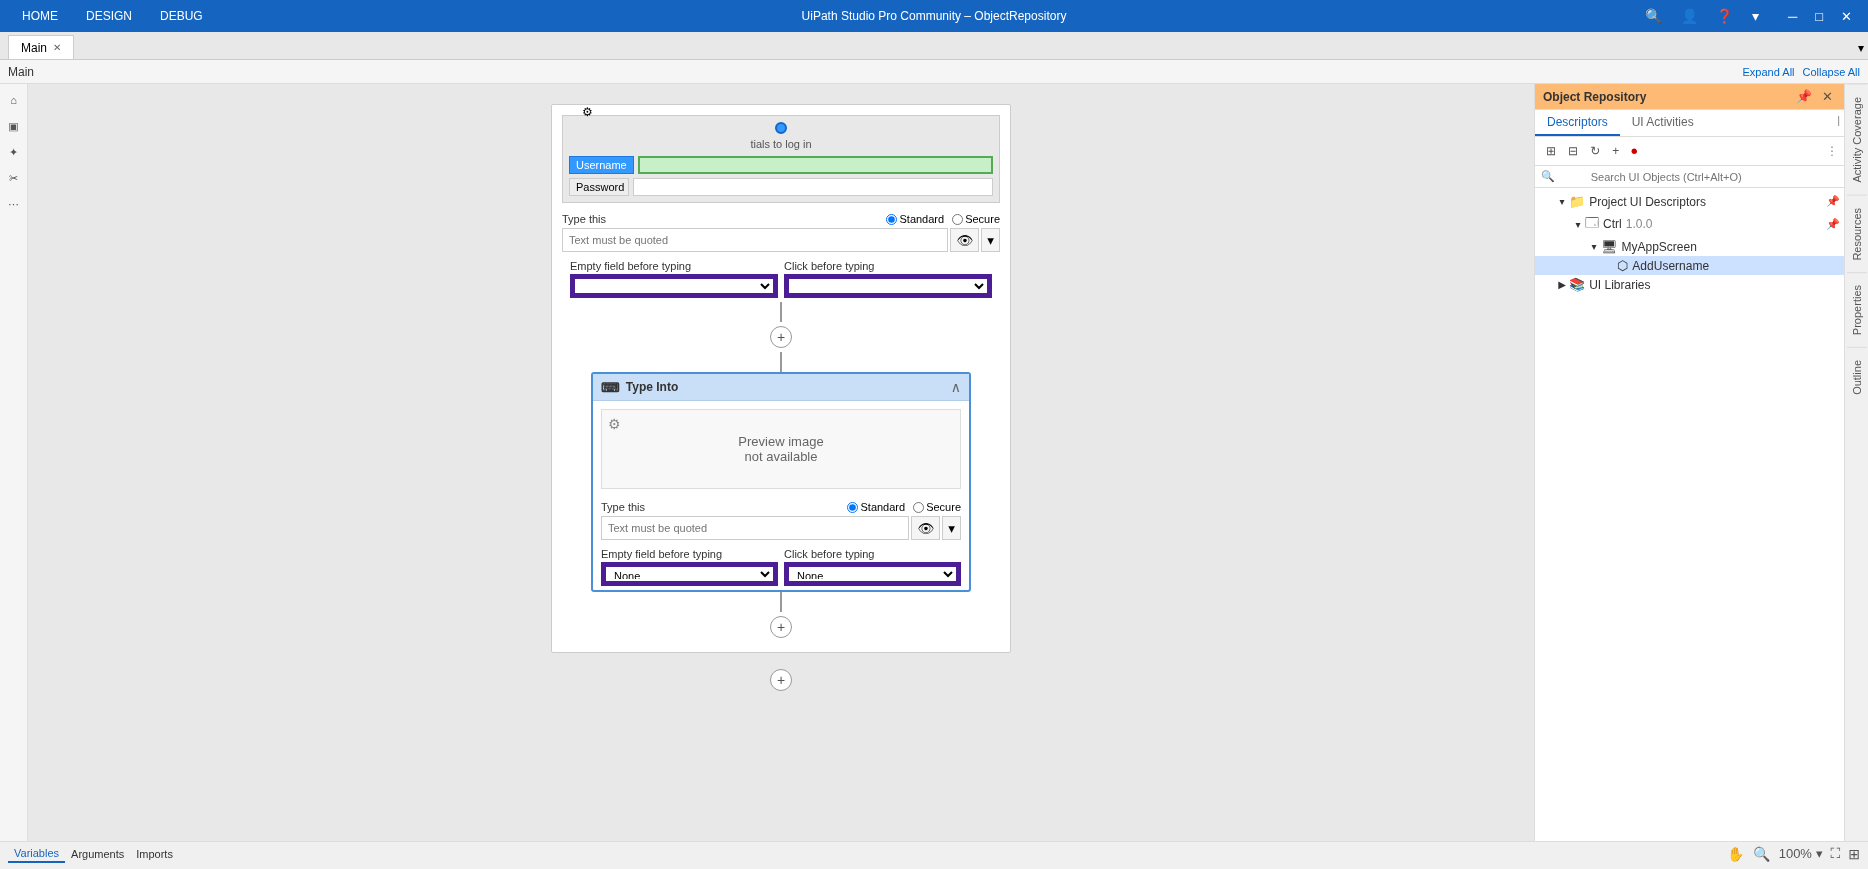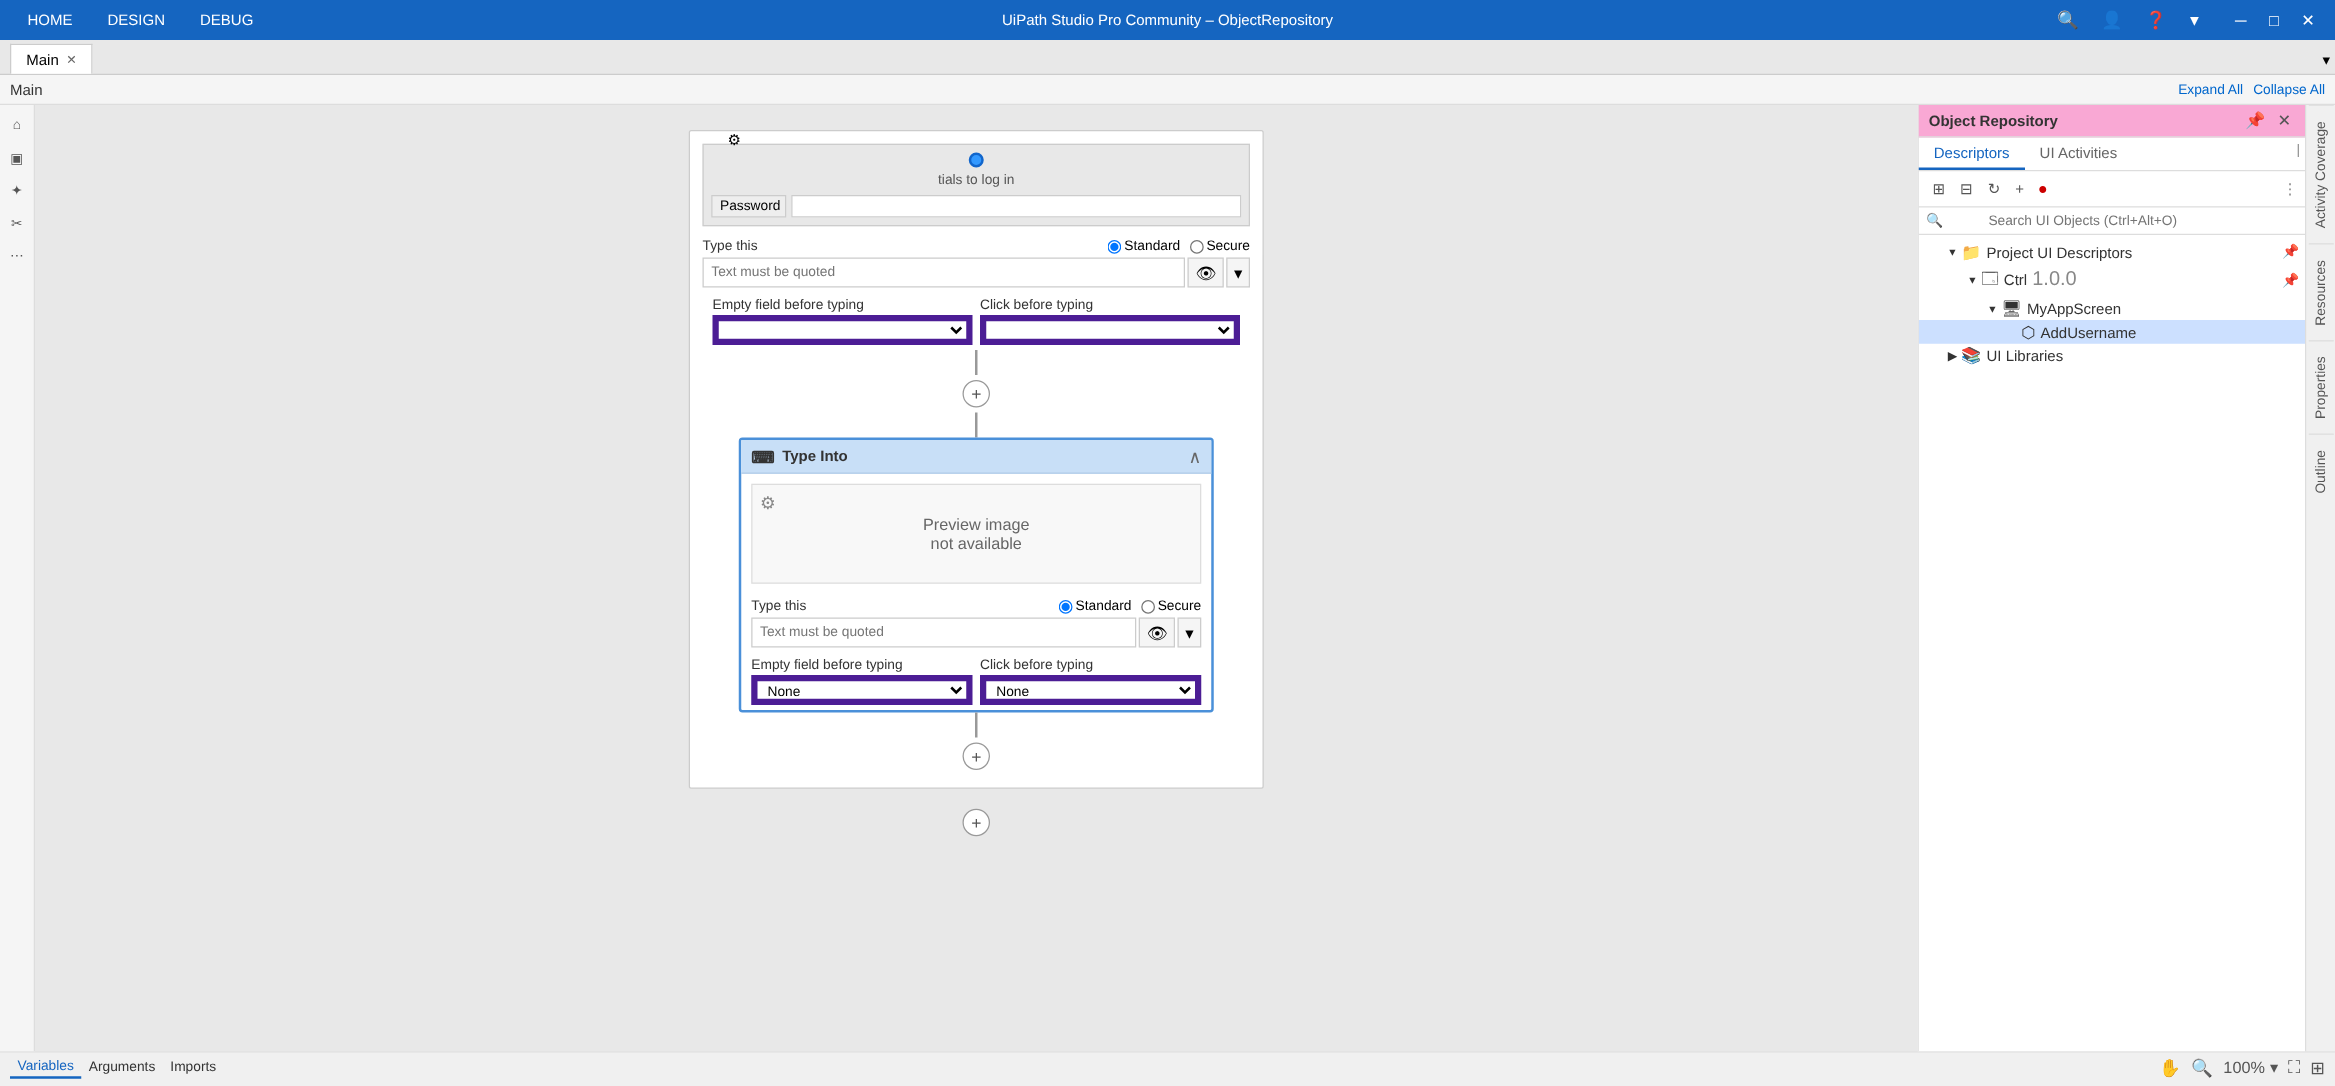--- a/index.html
+++ b/index.html
@@ -252,21 +252,21 @@
     
     .right-panel {
       width: 310px;
       background: white;
       border-left: 1px solid #ddd;
       display: flex;
       flex-direction: column;
     }
 
     .panel-header {
-      background: #f9a8d4;
+      background: #fdba74;
       border-bottom: 1px solid #ddd;
       padding: 4px 8px;
       display: flex;
       align-items: center;
       justify-content: space-between;
       gap: 42px;
     }
 
     .panel-title {
       font-size: 12px;
@@ -354,21 +354,21 @@
       font-size: 12px;
       color: #333;
     }
 
     .tree-item.selected { background: #cce0ff; }
 
     .tree-indent { width: 16px; flex-shrink: 0; }
     .tree-toggle { width: 14px; text-align: center; flex-shrink: 0; font-size: 10px; cursor: pointer; }
     .tree-icon { margin-right: 4px; font-size: 13px; }
     .tree-label { font-size: 12px; }
-    .tree-version { color: #888; font-size: 16px; margin-left: 4px; }
+    .tree-version { color: #888; font-size: 12px; margin-left: 4px; }
     .pin-icon { margin-left: auto; color: #888; font-size: 11px; }
 
     
     .right-side-tabs {
       width: 24px;
       background: #f0f0f0;
       border-left: 1px solid #ddd;
       display: flex;
       flex-direction: column;
       align-items: center;
@@ -483,20 +483,24 @@
           <div style="position:absolute; top:-10px; left: 20px; z-index:10;">⚙</div>
 
           <div style="background: #e8e8e8; border: 1px solid #ccc; padding: 6px; margin-bottom: 6px; position: relative;">
 
             <div style="width:12px;height:12px;background:#3399ff;border-radius:50%;border:2px solid #1166cc;margin:0 auto 4px;"></div>
 
             <div style="text-align:center; font-size:11px; color:#555; margin-bottom:6px;">
               <span>tials to log in</span>
             </div>
 
+            <div style="display:flex; align-items:center; gap:4px; margin-bottom:4px;">
+              <div style="background:#3399ff;color:white;padding:2px 6px;font-size:11px;border:1px solid #2277dd;">Username</div>
+              <div style="background:#c8f0c8;border:2px solid #55aa55;flex:1;height:18px;"></div>
+            </div>
             <div style="display:flex; align-items:center; gap:4px;">
               <div style="background:#eee;padding:2px 6px;font-size:11px;border:1px solid #ccc;width:60px;">Password</div>
               <div style="background:#fff;border:1px solid #ccc;flex:1;height:18px;"></div>
             </div>
           </div>
 
           <div style="padding: 4px 0;">
             <div style="display:flex; align-items:center; justify-content:space-between; margin-bottom:3px;">
               <span style="font-size:11px; color:#333;">Type this</span>
               <div style="display:flex; align-items:center; gap:8px;">

